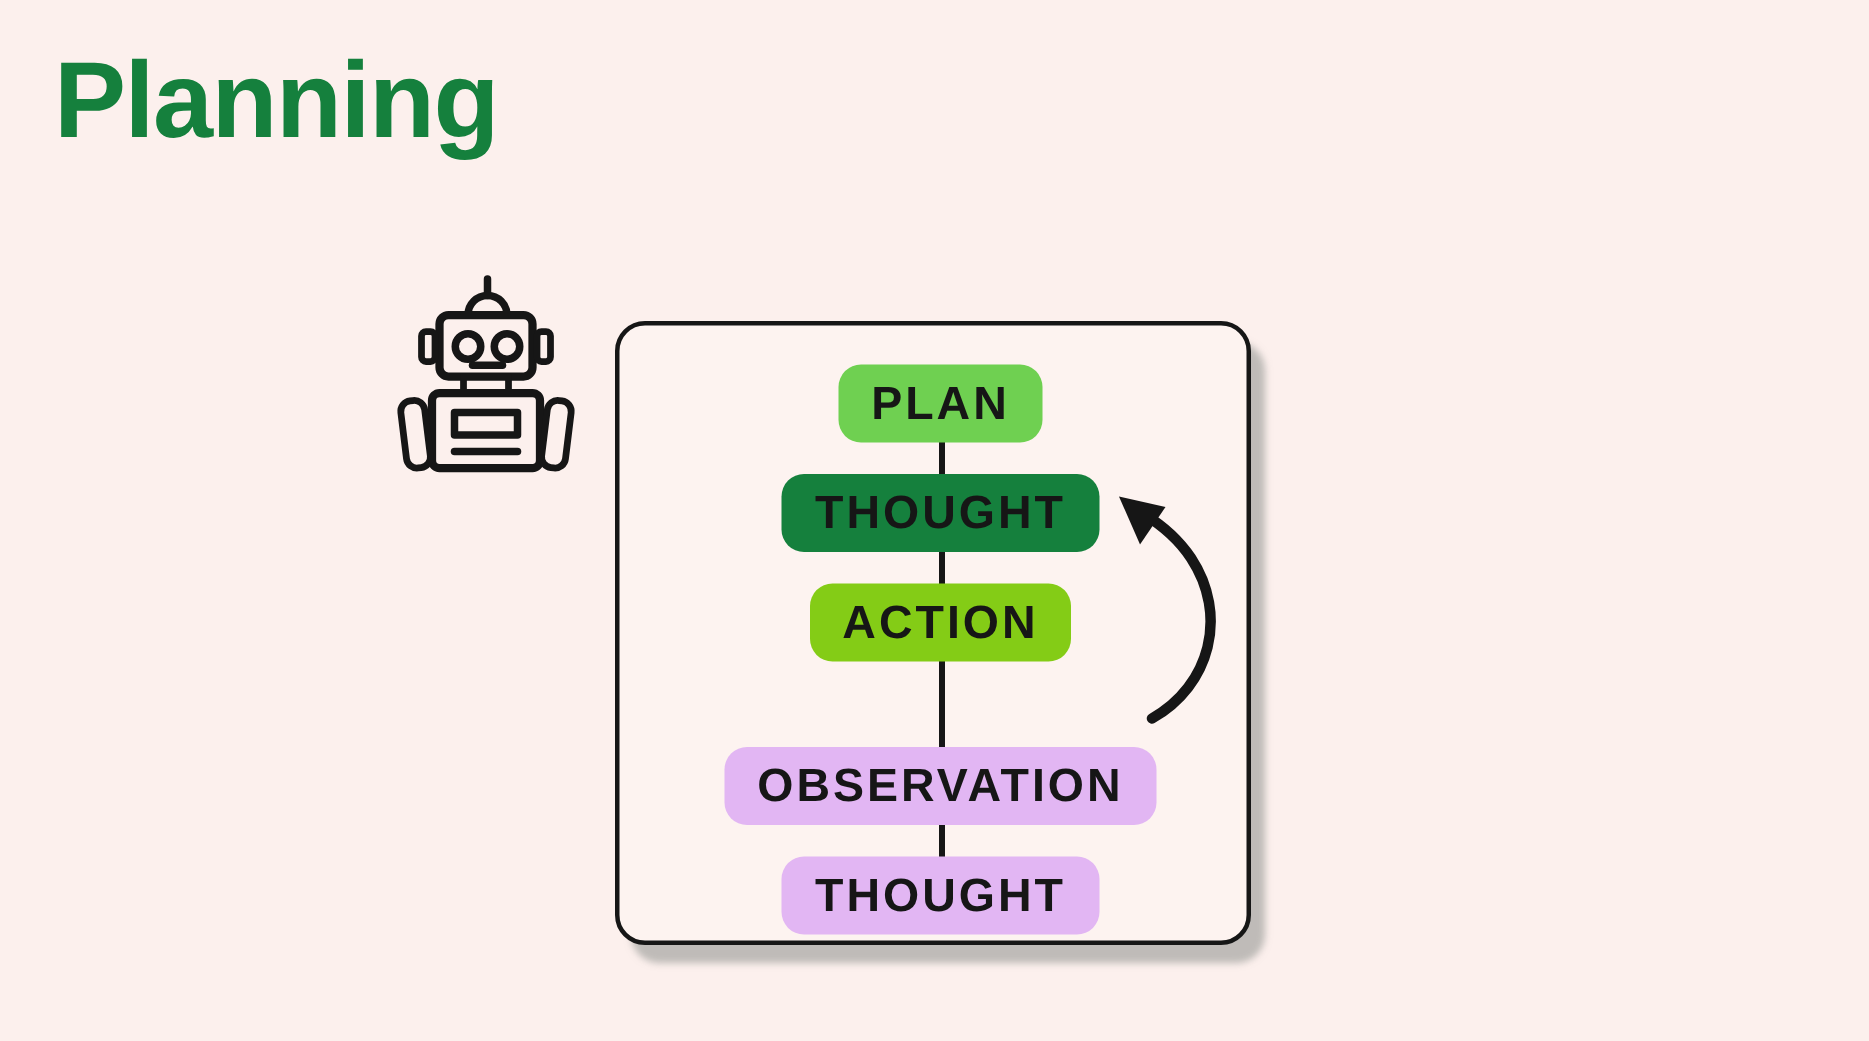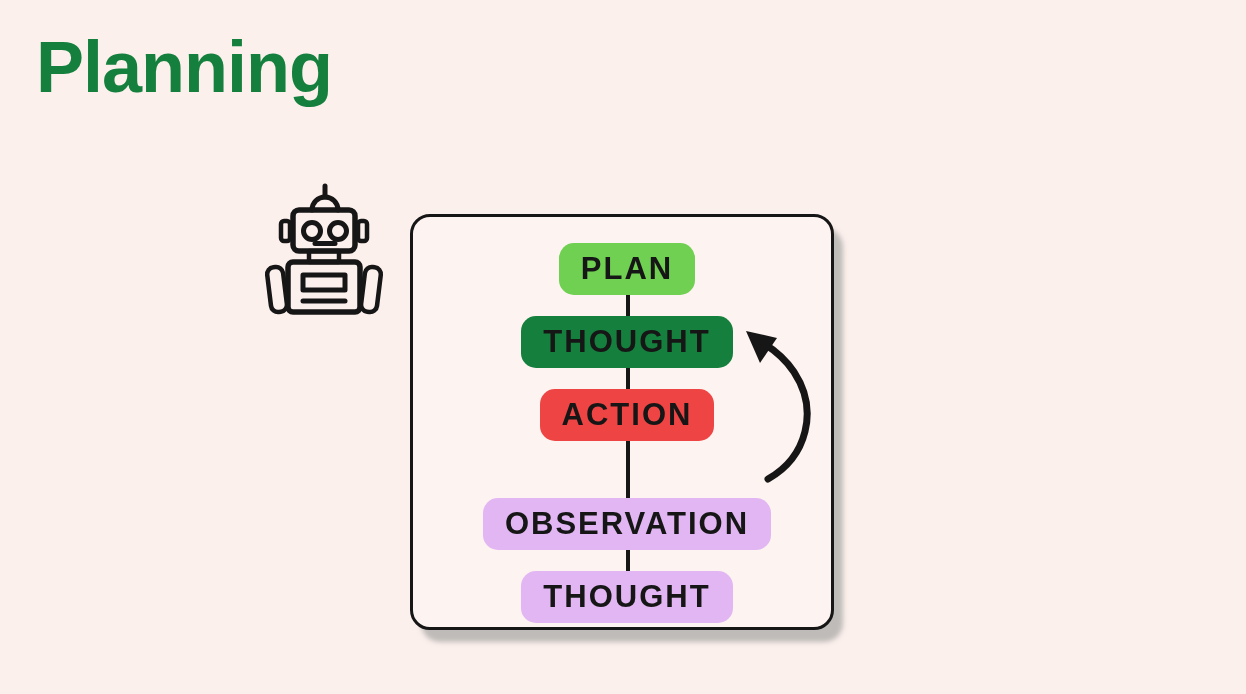--- a/index.html
+++ b/index.html
@@ -102,20 +102,20 @@
 
       <path d="M 208,388 L 218,403 L 228,388" stroke-width="4.5"></path>
 
       <path d="M 358,265 C 397,243 409,196 384,158 C 376,146 366,137 353,129" stroke-width="7"></path>
       <polygon points="336,117 367,124 350,149" fill="#161616" stroke="none"></polygon>
     </svg>
 
     <div class="chips">
       <div class="chip" style="background-color: rgb(111, 208, 81);">PLAN</div>
       <div class="chip" style="background-color: #15803d;">THOUGHT</div>
-      <div class="chip" style="background-color: #ef4444; text-align: center;">ACTION</div>
+      <div class="chip" style="background-color: #84cc16; text-align: center;">ACTION</div>
       <div class="chip" style="background-color: rgb(226, 182, 243); margin-top: 36px;">OBSERVATION</div>
       <div class="chip" style="background-color: rgb(226, 182, 243);">THOUGHT</div>
     </div>
 
   </div>
 
 </div>
 
 </body></html>

